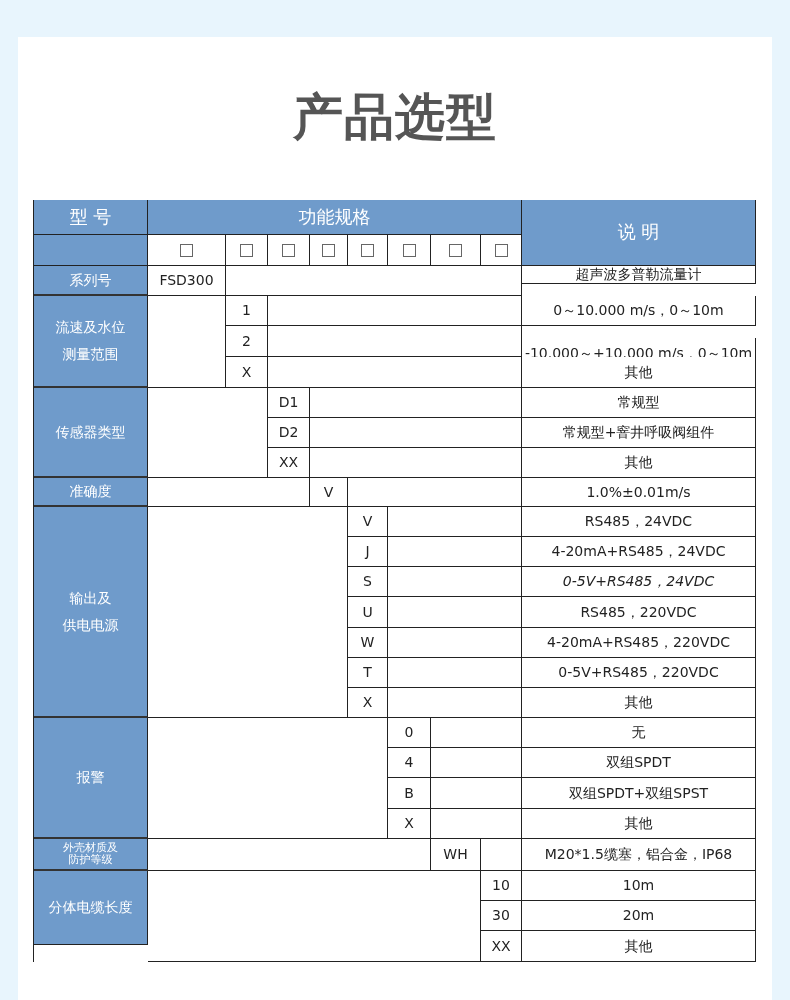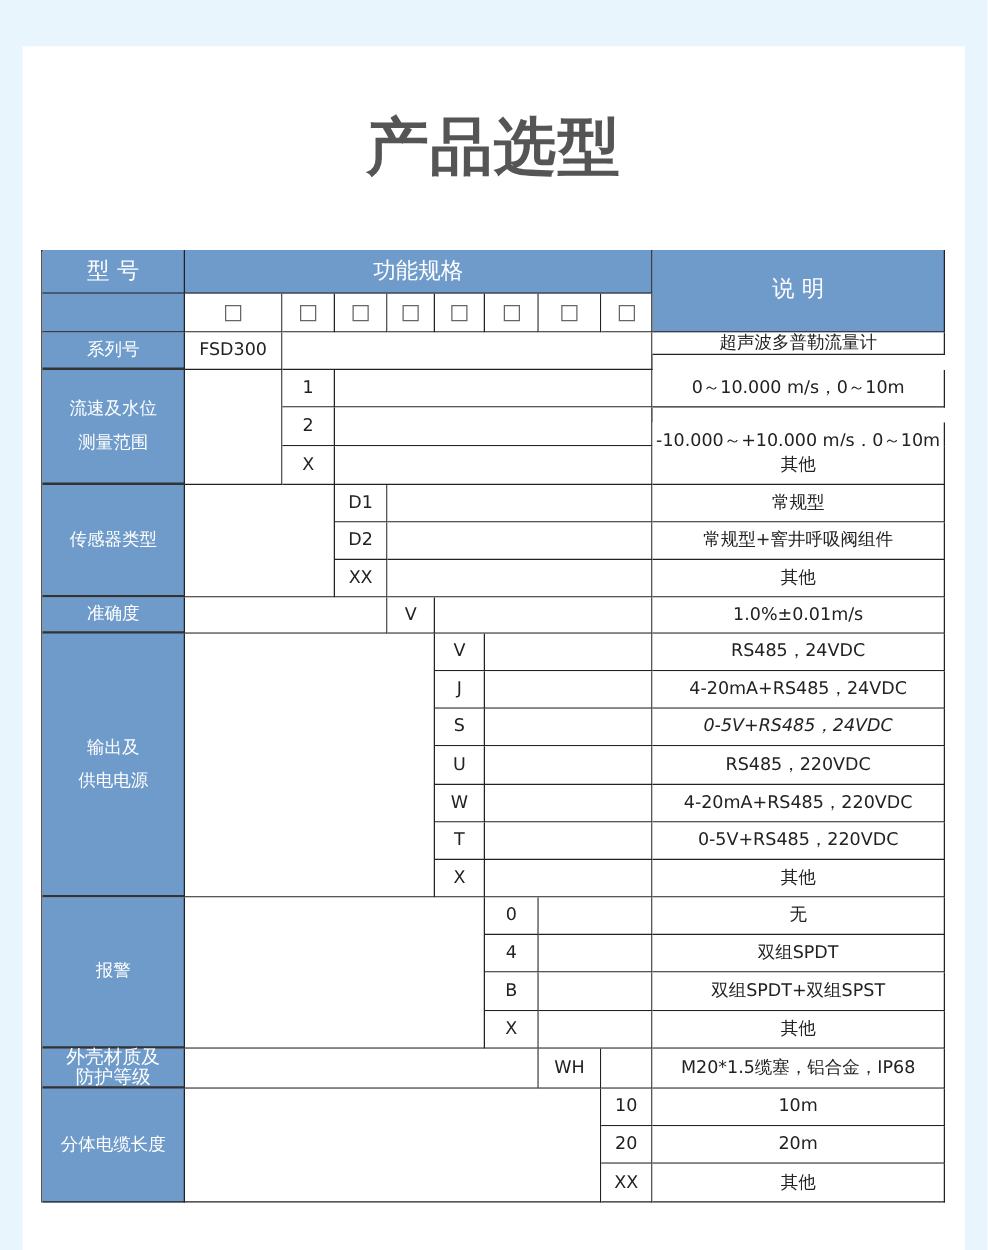--- a/index.html
+++ b/index.html
@@ -14,21 +14,21 @@
   }
   .tbl { position:absolute; left:0; top:0; }
   .c {
     position:absolute; box-sizing:border-box; display:flex; align-items:center; justify-content:center;
     font-size:14px; color:#222; background:#fff; text-align:center; line-height:1.35;
   }
   .b { border-right:1px solid #222; border-bottom:1px solid #222; }
   .hd { background:#6f9bcb; color:#fff; font-size:18px; }
   .lbl { background:#6f9bcb; color:#fff; font-size:14px; border-bottom:2px solid #333; }
   .box { display:inline-block; width:11px; height:11px; border:1.5px solid #666; }
-  .small { font-size:15px; line-height:1.05; }
+  .small { font-size:11px; line-height:1.05; }
 </style>
 </head>
 <body>
 
 <div class="card"></div>
 <div class="title">产品选型</div>
 
 <div class="tbl">
 
   <div style="position:absolute;left:33px;top:200px;width:723px;height:762px;border-left:1px solid #222;border-top:1px solid #222;box-sizing:border-box;"></div>
@@ -145,21 +145,21 @@
 
   <div class="c lbl b small" style="left:34px;top:839px;width:114px;height:32px;flex-direction:column;">
     <div>外壳材质及</div>
     <div>防护等级</div>
   </div>
   <div class="c b" style="left:148px;top:839px;width:283px;height:32px;"></div>
   <div class="c b" style="left:431px;top:839px;width:50px;height:32px;">WH</div>
   <div class="c b" style="left:481px;top:839px;width:41px;height:32px;"></div>
   <div class="c b" style="left:522px;top:839px;width:234px;height:32px;">M20*1.5缆塞，铝合金，IP68</div>
 
-  <div class="c lbl b" style="left:34px;top:871px;width:114px;height:91px;border-bottom:1px solid #222;">分体电缆长度</div>
+  <div class="c lbl b" style="left:34px;top:871px;width:114px;height:74px;border-bottom:1px solid #222;">分体电缆长度</div>
   <div class="c b" style="left:148px;top:871px;width:333px;height:91px;"></div>
   <div class="c b" style="left:481px;top:871px;width:41px;height:30px;">10</div>
   <div class="c b" style="left:522px;top:871px;width:234px;height:30px;">10m</div>
-  <div class="c b" style="left:481px;top:901px;width:41px;height:30px;">20</div>
+  <div class="c b" style="left:481px;top:901px;width:41px;height:30px;">30</div>
   <div class="c b" style="left:522px;top:901px;width:234px;height:30px;">20m</div>
   <div class="c b" style="left:481px;top:931px;width:41px;height:31px;">XX</div>
   <div class="c b" style="left:522px;top:931px;width:234px;height:31px;">其他</div>
 </div>
 
 </body></html>

